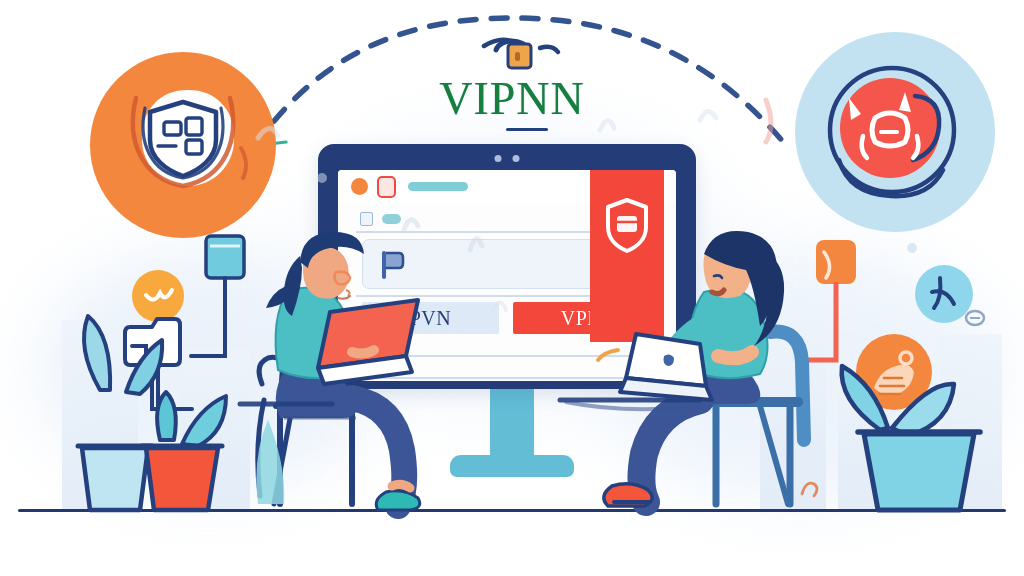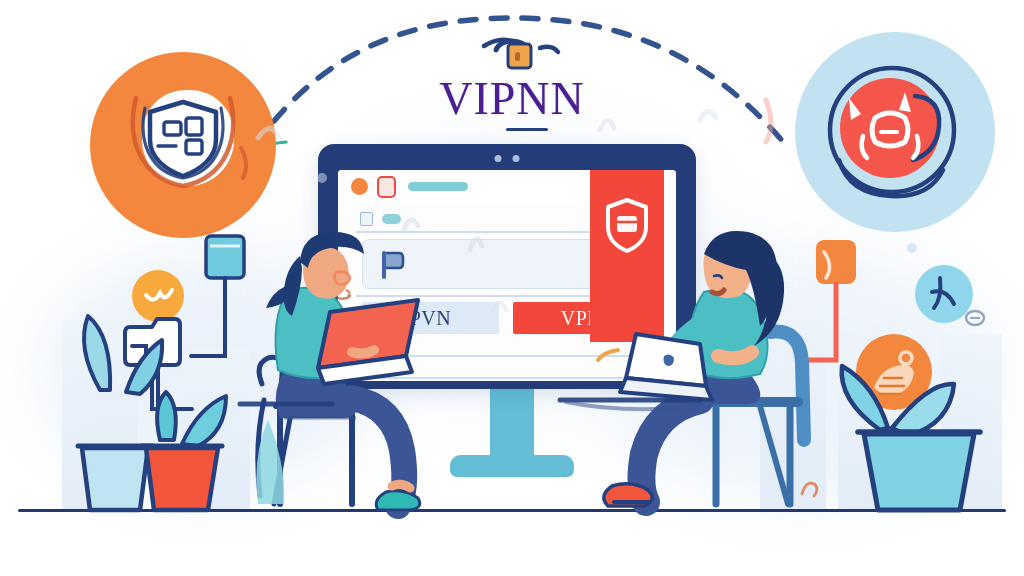--- a/index.html
+++ b/index.html
@@ -22,21 +22,21 @@
   .wash-c{left:300px;top:120px;width:440px;height:300px;background:#f1f6fc;opacity:.7;}
 
   
   .panelcol{position:absolute;bottom:66px;background:linear-gradient(180deg,#eef4fb 0%,#dfeaf6 100%);opacity:.85;}
 
   
   .title{
     position:absolute;left:0;top:76px;width:1024px;text-align:center;
     font-family:"Liberation Serif", serif;
     font-size:46px;letter-spacing:1px;font-weight:400;
-    color:#4c1d95;
+    color:#15803d;
     line-height:1;
     text-shadow:0 0 1px rgba(29,60,120,.35);
   }
   .title-underline{
     position:absolute;left:506px;top:128px;width:42px;height:3px;
     background:#24407e;border-radius:2px;
   }
 
   
   .arcwrap{position:absolute;left:0;top:0;width:1024px;height:300px;}

